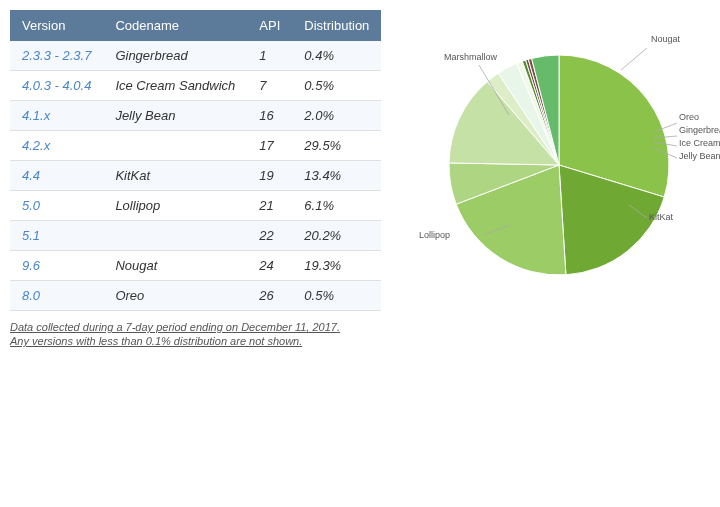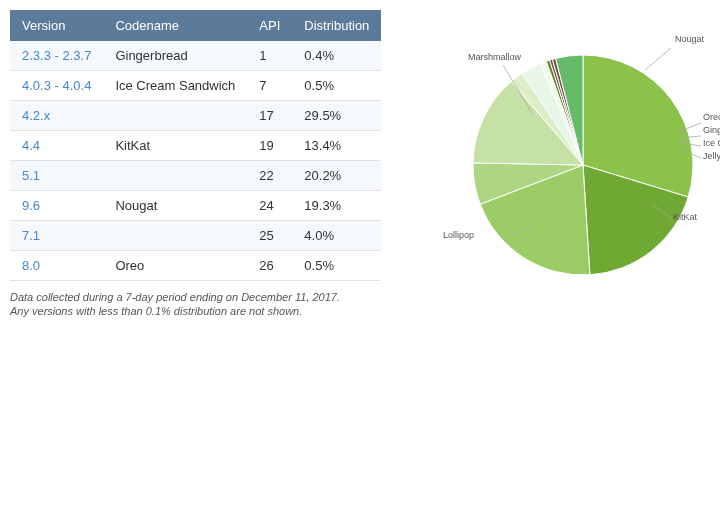--- a/index.html
+++ b/index.html
@@ -6,41 +6,42 @@
     body {
       font-family: Arial, sans-serif;
       background: #fff;
       font-size: 13px;
       color: #333;
       padding: 10px;
     }
     .container {
       display: flex;
       align-items: flex-start;
-      gap: 32px;
+      gap: 8px;
     }
     .table-section {
       flex: 0 0 auto;
     }
     table {
       border-collapse: collapse;
       min-width: 320px;
     }
     thead tr {
       background: #5c7a99;
       color: #fff;
     }
     thead th {
       padding: 8px 12px;
       text-align: left;
       font-weight: normal;
       font-size: 13px;
     }
     tbody tr {
       border-bottom: 1px solid #e0e0e0;
+      font-style: italic;
     }
     tbody tr:nth-child(odd) {
       background: #f5f8fc;
     }
     tbody tr:nth-child(even) {
       background: #fff;
     }
     tbody td {
       padding: 7px 12px;
       font-size: 13px;
@@ -62,20 +63,21 @@
     svg.pie-chart {
       width: 100%;
       height: 100%;
     }
     .footnote {
       margin-top: 10px;
       font-size: 11px;
       color: #555;
       font-style: italic;
       max-width: 420px;
+      text-decoration: underline;
     }
     .footnote p {
       margin-bottom: 2px;
     }
   </style>
 </head>
 <body>
 
 <div class="container">
   <div class="table-section">
@@ -95,48 +97,54 @@
             <td>1</td>
             <td>0.4%</td>
           </tr>
           <tr>
             <td><a class="version-link" href="#">4.0.3 - 4.0.4</a></td>
             <td>Ice Cream Sandwich</td>
             <td>7</td>
             <td>0.5%</td>
           </tr>
           <tr>
+            <td><a class="version-link" href="#">4.1.x</a></td>
+            <td>Jelly Bean</td>
+            <td>16</td>
+            <td>2.0%</td>
+          </tr>
+          <tr>
             <td><a class="version-link" href="#">4.2.x</a></td>
             <td></td>
             <td>17</td>
             <td>29.5%</td>
           </tr>
           <tr>
             <td><a class="version-link" href="#">4.4</a></td>
             <td>KitKat</td>
             <td>19</td>
             <td>13.4%</td>
           </tr>
           <tr>
+            <td><a class="version-link" href="#">5.0</a></td>
+            <td>Lollipop</td>
+            <td>21</td>
+            <td>6.1%</td>
+          </tr>
+          <tr>
             <td><a class="version-link" href="#">5.1</a></td>
             <td></td>
             <td>22</td>
             <td>20.2%</td>
           </tr>
           <tr>
             <td><a class="version-link" href="#">9.6</a></td>
             <td>Nougat</td>
             <td>24</td>
             <td>19.3%</td>
-          </tr>
-          <tr>
-            <td><a class="version-link" href="#">7.1</a></td>
-            <td></td>
-            <td>25</td>
-            <td>4.0%</td>
           </tr>
           <tr>
             <td><a class="version-link" href="#">8.0</a></td>
             <td>Oreo</td>
             <td>26</td>
             <td>0.5%</td>
           </tr>
         </tbody>
     </table>
     <div class="footnote">

